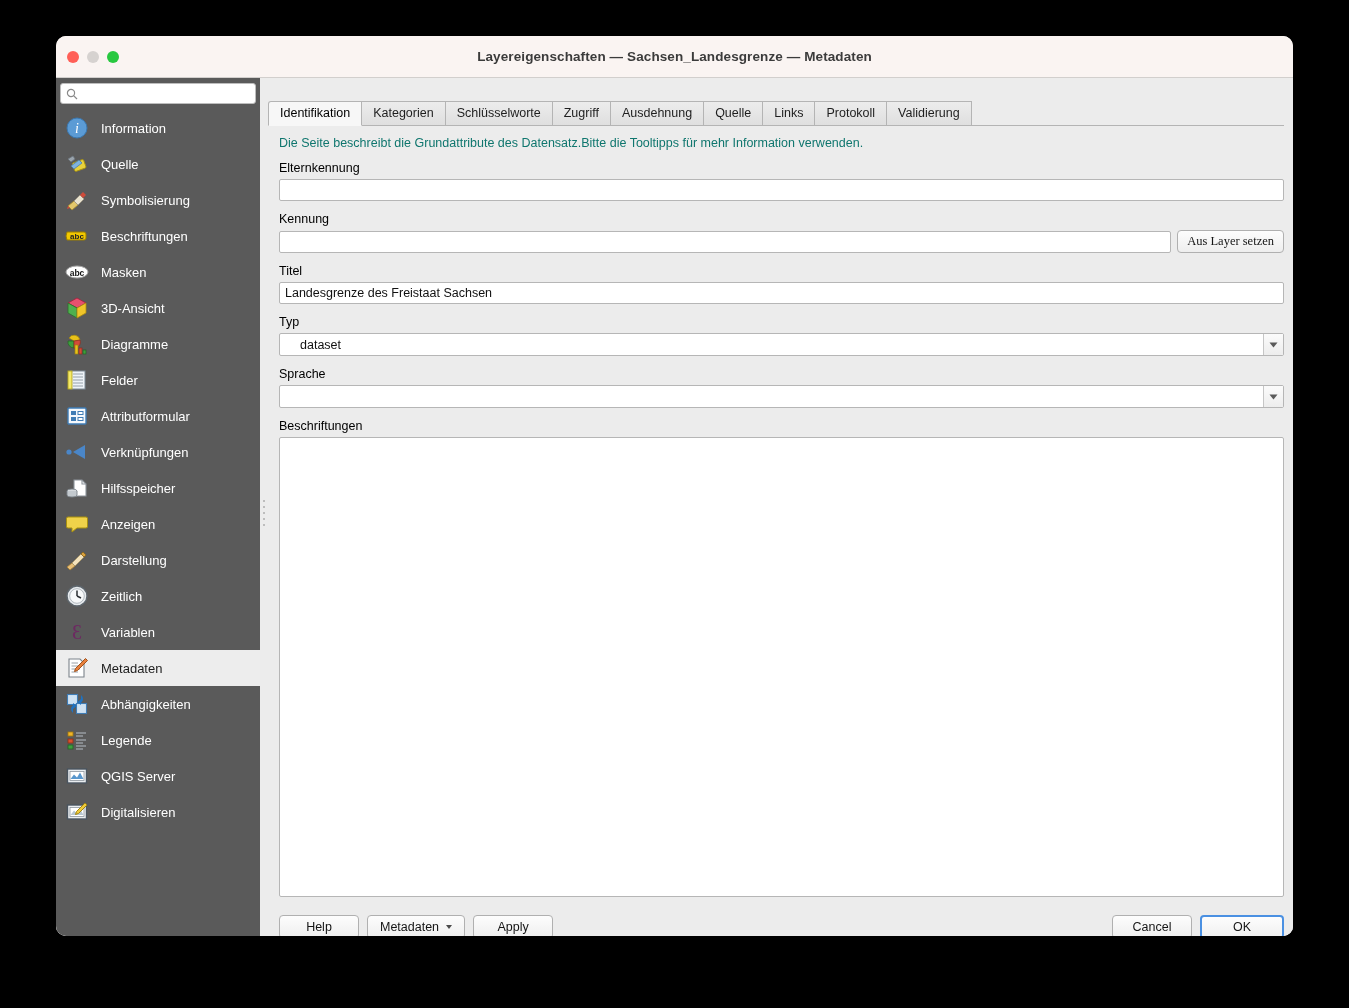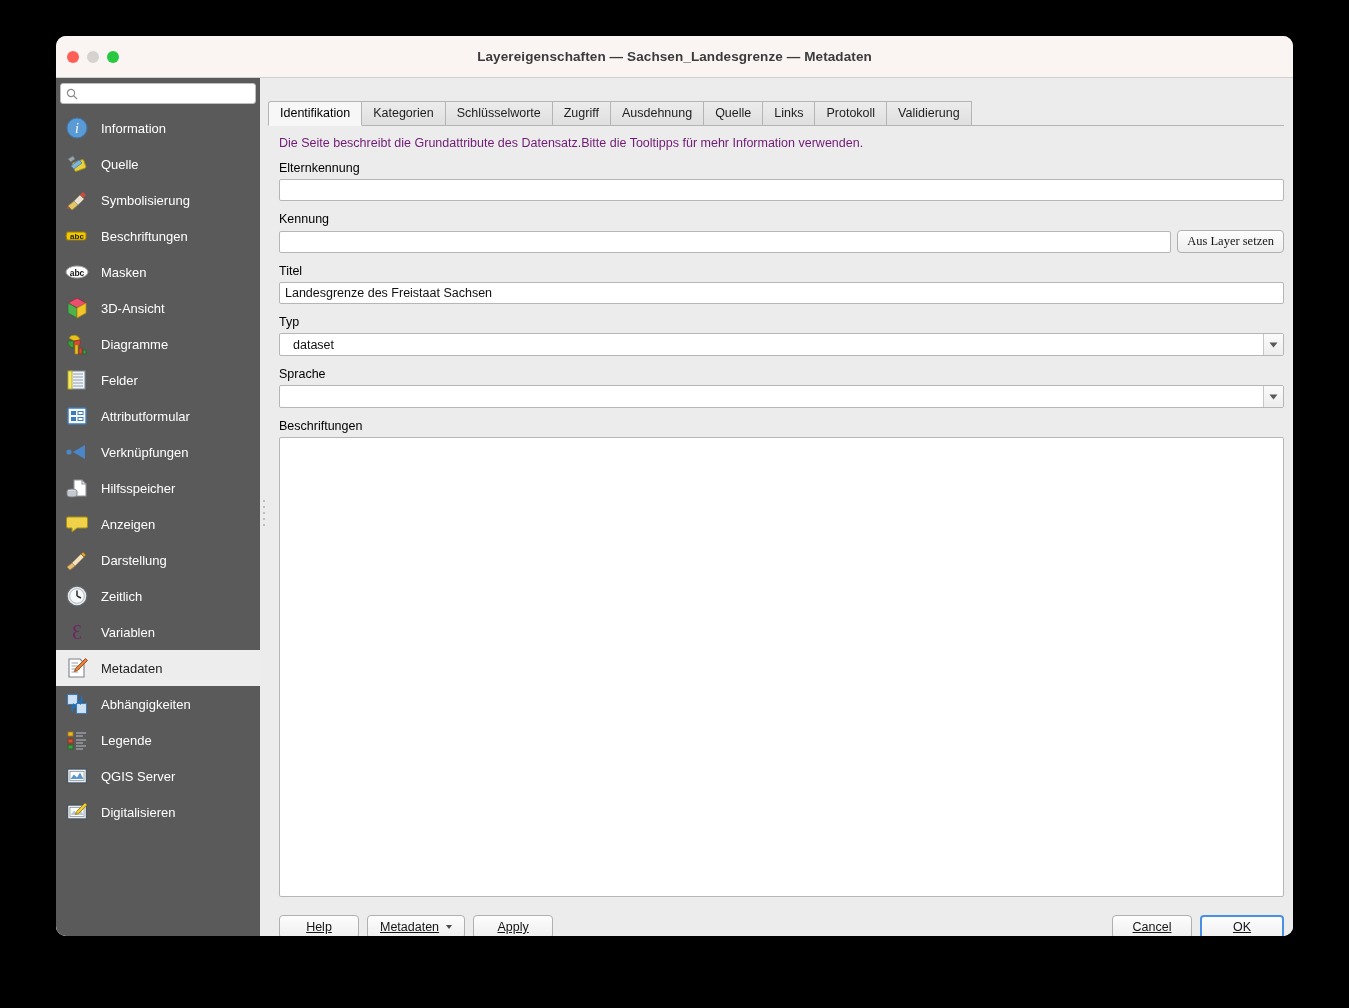--- a/index.html
+++ b/index.html
@@ -181,21 +181,21 @@
   
   #form {
     flex: 1 1 auto;
     padding: 10px 0 0 11px;
     display: flex;
     flex-direction: column;
     overflow: hidden;
   }
   .intro {
     font-size: 12.5px;
-    color: #701a75;
+    color: #0f766e;
     margin-bottom: 11px;
   }
   .field-label {
     font-size: 12.5px;
     color: #000000;
     margin-bottom: 4px;
   }
   .row { display: flex; align-items: center; gap: 6px; margin-bottom: 11px; }
   .text-input {
     flex: 1 1 auto;
@@ -231,21 +231,21 @@
     border-radius: 2px;
     display: flex;
     align-items: center;
     position: relative;
     min-width: 0;
   }
   .combo-value {
     flex: 1 1 auto;
     font-size: 12.5px;
     color: #111;
-    padding-left: 13px;
+    padding-left: 20px;
     white-space: nowrap;
     overflow: hidden;
   }
   .combo-arrow {
     width: 20px; height: 21px;
     background: linear-gradient(#fbfbfb, #ededed);
     border-left: 1px solid #c6c6c6;
     display: flex;
     align-items: center;
     justify-content: center;
@@ -285,21 +285,20 @@
     min-width: 80px;
     padding: 0 12px;
     font-family: "Liberation Sans", sans-serif;
     font-size: 12.5px;
     color: #151515;
     background: linear-gradient(#fdfdfd, #eeeeee);
     border: 1px solid #b0b0b0;
     border-radius: 4px;
     cursor: default;
     white-space: nowrap;
-    text-decoration: underline;
   }
   .foot-btn.with-arrow {
     display: inline-flex; align-items: center; justify-content: center; gap: 7px;
   }
   .foot-btn.default {
     border: 2px solid #4a90e2;
     background: linear-gradient(#fdfdfd, #f0f0f0);
     min-width: 84px;
   }
   .caret-dn { width: 0; height: 0; border-left: 3.5px solid transparent; border-right: 3.5px solid transparent; border-top: 4px solid #4a4a4a; display:block; }

